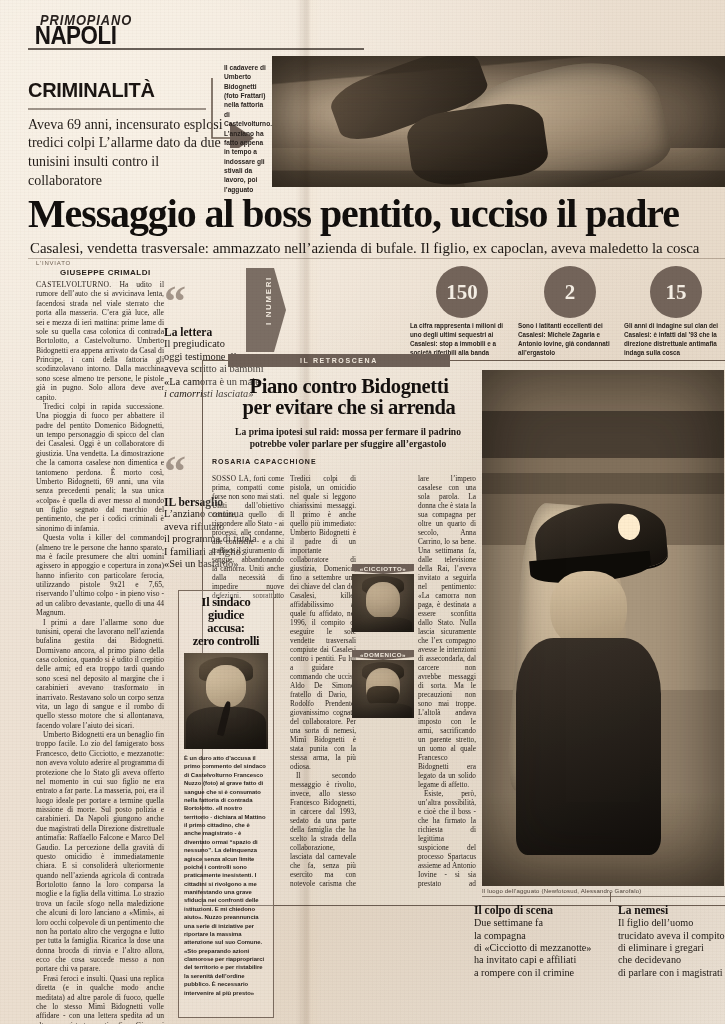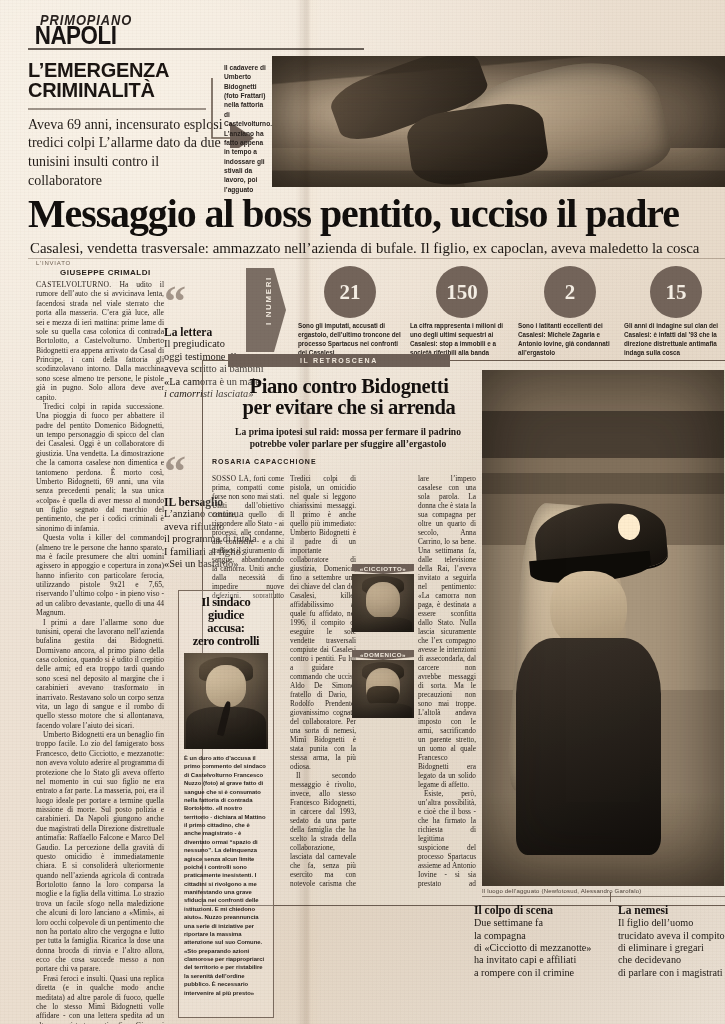--- a/index.html
+++ b/index.html
@@ -358,21 +358,21 @@
 <div class="inner">
 
   <div class="masthead">
     <div class="mh-primo">PRIMOPIANO</div>
     <div class="mh-napoli">NAPOLI</div>
     <div class="mh-rule"></div>
   </div>
 
   <div class="kicker">
     <h2>
-      <span>L’EMERGENZA</span><br>
+      <br>
       <span>CRIMINALITÀ</span>
     </h2>
     <div class="krule"></div>
     <p>Aveva 69 anni, incensurato esplosi tredici colpi L’allarme dato da due tunisini insulti contro il collaboratore</p>
   </div>
 
   <div class="arrow-wrap">
     <svg width="46" height="72" viewBox="0 0 46 72">
       <path d="M2 2 L2 62 L22 62" fill="none" stroke="#6b5c50" stroke-width="1.6"></path>
       <path d="M20 46 L20 78 L44 62 Z" fill="#6e6057"></path>
@@ -426,24 +426,20 @@
     <div class="ql">aveva rifiutato</div>
     <div class="ql">il programma di tutela</div>
     <div class="ql">I familiari al figlio:</div>
     <div class="ql">«Sei un bastardo»</div>
   </div>
 
   <div class="numbers">
     <div class="num-tab">
       <div class="shape"></div>
       <div class="txt">I NUMERI</div>
-    </div>
-    <div class="numitem" style="left:52px;">
-      <div class="circ">21</div>
-      <div class="cap">Sono gli imputati, accusati di ergastolo, dell’ultimo troncone del processo Spartacus nei confronti dei Casalesi</div>
     </div>
     <div class="numitem" style="left:164px;">
       <div class="circ">150</div>
       <div class="cap">La cifra rappresenta i milioni di uno degli ultimi sequestri ai Casalesi: stop a immobili e a società riferibili alla banda</div>
     </div>
     <div class="numitem" style="left:272px;">
       <div class="circ">2</div>
       <div class="cap">Sono i latitanti eccellenti dei Casalesi: Michele Zagaria e Antonio Iovine, già condannati all’ergastolo</div>
     </div>
     <div class="numitem" style="left:378px;">

